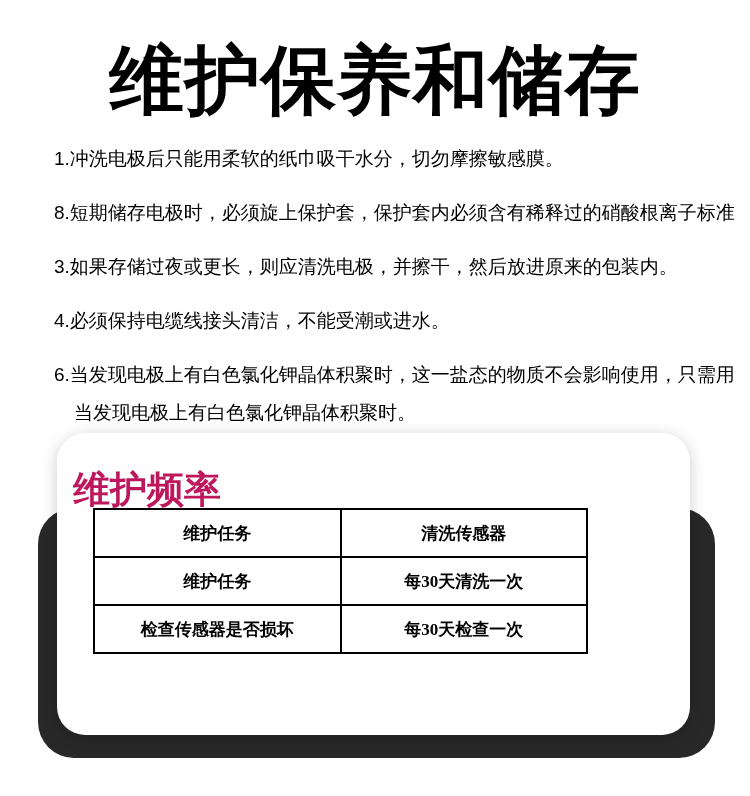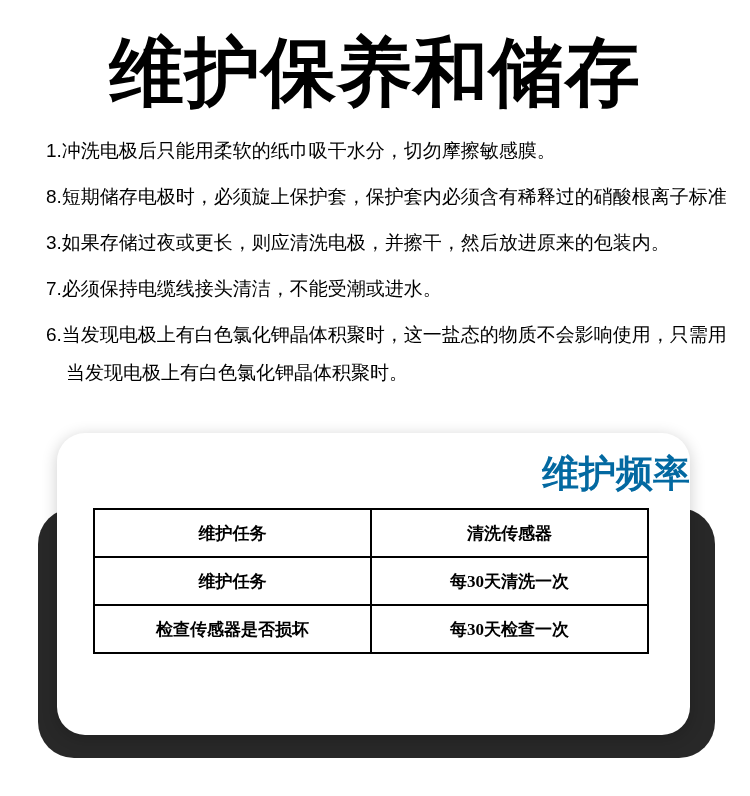--- a/index.html
+++ b/index.html
@@ -11,38 +11,38 @@
     position: relative;
     width: 750px;
     height: 796px;
     background: #ffffff;
     overflow: hidden;
     font-family: "Liberation Sans", sans-serif;
     color: #000000;
   }
   
   .main-title {
-    margin: 0;
+    margin: 8px;
     padding-top: 28px;
     text-align: center;
     font-family: "Liberation Sans", sans-serif;
     font-size: 75px;
     font-weight: 900;
     line-height: 88px;
     letter-spacing: 1px;
     color: #000000;
   }
   
   .instructions {
     margin: 16px 20px 0 38px;
     font-size: 19px;
     line-height: 38px;
     color: #000000;
   }
-  .instr-item { margin: 8px; }
+  .instr-item { margin: 16px; }
   .instr-line { white-space: nowrap; }
   .instr-cont { padding-left: 20px; white-space: nowrap; }
   
   .dark-panel {
     position: absolute;
     left: 38px;
     top: 508px;
     width: 677px;
     height: 250px;
     background: #282828;
@@ -52,33 +52,33 @@
     position: absolute;
     left: 57px;
     top: 433px;
     width: 633px;
     height: 302px;
     background: #ffffff;
     border-radius: 28px;
     box-shadow: 0 3px 16px rgba(0,0,0,0.20);
   }
   .card-title {
-    margin: 0;
+    margin: 16px;
     padding-top: 16px;
-    text-align: right;
+    text-align: left;
     font-family: "Liberation Serif", serif;
     font-size: 37px;
     font-weight: bold;
-    color: #0369a1;
+    color: #be185d;
   }
   .freq-table {
     position: absolute;
     left: 36px;
     top: 75px;
-    width: 556px;
+    width: 495px;
     border-collapse: collapse;
     table-layout: fixed;
     border-radius: 8px;
   }
   .freq-table th, .freq-table td {
     border: 2px solid #000000;
     width: 50%;
     height: 46px;
     text-align: center;
     vertical-align: middle;
@@ -102,21 +102,21 @@
     <div class="instr-item">
       <div class="instr-line">1.冲洗电极后只能用柔软的纸巾吸干水分，切勿摩擦敏感膜。</div>
     </div>
     <div class="instr-item">
       <div class="instr-line">8.短期储存电极时，必须旋上保护套，保护套内必须含有稀释过的硝酸根离子标准</div>
     </div>
     <div class="instr-item">
       <div class="instr-line">3.如果存储过夜或更长，则应清洗电极，并擦干，然后放进原来的包装内。</div>
     </div>
     <div class="instr-item">
-      <div class="instr-line">7.必须保持电缆线接头清洁，不能受潮或进水。</div>
+      <div class="instr-line">4.必须保持电缆线接头清洁，不能受潮或进水。</div>
     </div>
     <div class="instr-item">
       <div class="instr-line">6.当发现电极上有白色氯化钾晶体积聚时，这一盐态的物质不会影响使用，只需用</div>
       <div class="instr-cont">当发现电极上有白色氯化钾晶体积聚时。</div>
     </div>
   </section>
 
   <div class="dark-panel"></div>
 
   <div class="freq-card">

